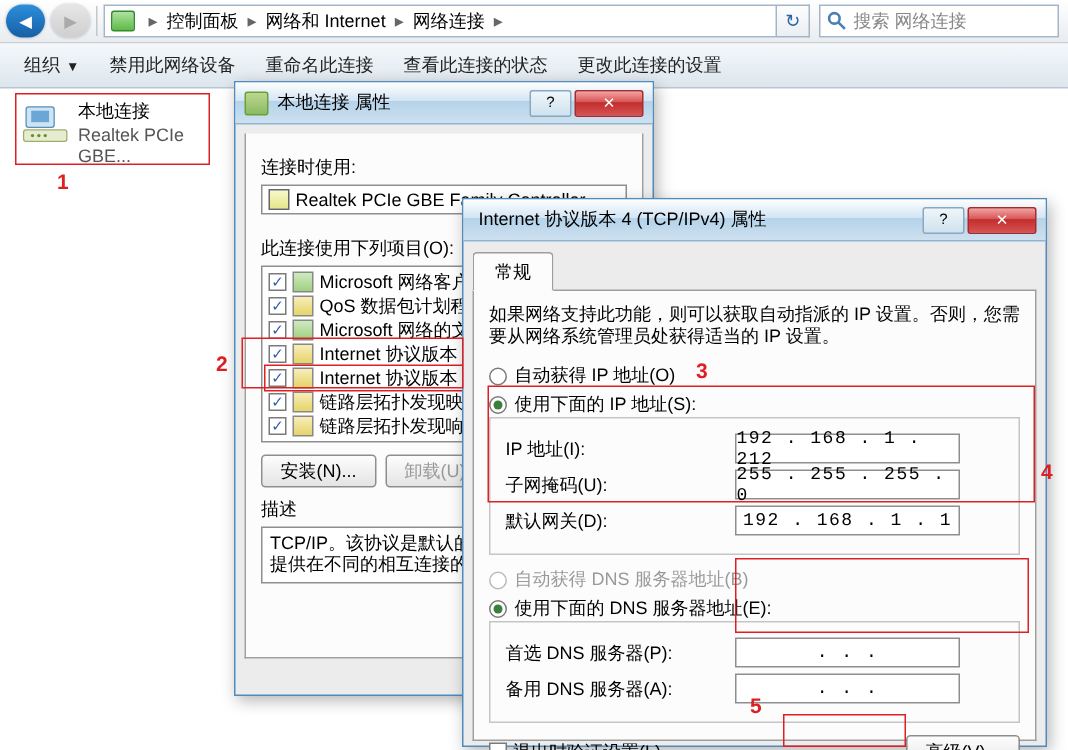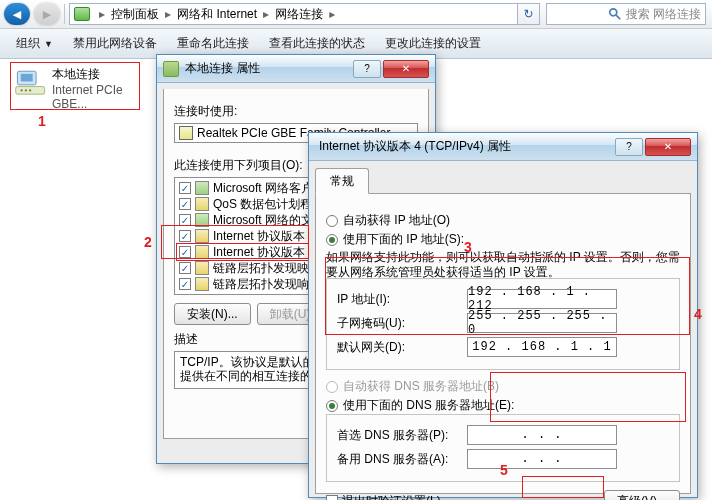--- a/index.html
+++ b/index.html
@@ -7,21 +7,21 @@
 
 
 .explorer-top { position:absolute; top:0; left:0; width:712px; height:29px; background:linear-gradient(#fff,#e8ecf0); border-bottom:1px solid #ccc; display:flex; align-items:center; }
 .nav-btn { width:26px; height:22px; margin-left:4px; border-radius:12px; background:linear-gradient(#2d8edb,#1560a5); color:#fff; display:flex; align-items:center; justify-content:center; font-size:11px; box-shadow:0 0 2px rgba(0,0,0,.3); }
 .nav-btn.disabled { background:linear-gradient(#e6e6e6,#cfcfcf); color:#aaa; }
 .divider-v { width:0; height:20px; border-left:1px solid #c4c8cc; margin:0 4px; }
 .addr-bar { flex:1; height:22px; border:1px solid #a5b5c8; background:#fff; display:flex; align-items:center; padding:0 4px; }
 .crumb-icon { width:16px; height:14px; background:linear-gradient(#aee1a1,#5fba47); border:1px solid #348b2e; border-radius:2px; margin-right:6px; }
 .crumb { padding:0 3px; }
 .crumb-sep { color:#666; padding:0 3px; }
-.search-bar { width:160px; height:22px; border:1px solid #a5b5c8; background:#fff; margin:0 6px; display:flex; align-items:center; padding:0 4px; color:#888;justify-content:flex-end; }
+.search-bar { width:160px; height:22px; border:1px solid #a5b5c8; background:#fff; margin:0 6px; display:flex; align-items:center; padding:0 4px; color:#888; }
 .search-bar .ico { width:14px; height:14px; margin-right:4px; }
 
 .explorer-cmdbar { position:absolute; top:29px; left:0; width:712px; height:30px; background:linear-gradient(#f4f8fb,#dde6ee); border-bottom:1px solid #b7c6d2; display:flex; align-items:center; padding:0 6px; }
 .cmd-item { padding:0 10px; height:24px; display:flex; align-items:center; color:#222; }
 .cmd-item .drop { margin-left:4px; font-size:9px; color:#222; }
 
 .conn-item { position:absolute; top:62px; left:10px; width:130px; height:48px; border:1px solid #de1f24; padding:3px; display:flex; }
 .conn-icon { width:36px; height:36px; margin-right:4px; display:flex; align-items:center; justify-content:center; }
 .conn-icon svg { width:34px; height:30px; }
 
@@ -57,21 +57,21 @@
 
 .group-label { margin: 6px 0 3px; }
 .desc-box { border:1px solid #8e8e8e; background:#fff; height:38px; padding:3px 5px; line-height:14px; }
 
 
 .radio { width:12px; height:12px; border:1px solid #7a7a7a; border-radius:50%; margin-right:5px; display:inline-flex; align-items:center; justify-content:center; background:#fff; }
 .radio.on::after { content:""; width:6px; height:6px; background:#3a7f3a; border-radius:50%; }
 .radio.off.disabled { border-color:#bbb; }
 .group-frame { border:1px solid #c5c5c5; padding:6px 10px 8px; margin-top:4px; }
 .ip-input { border:1px solid #8e8e8e; background:#fff; width:150px; height:20px; display:flex; align-items:center; justify-content:center; font-family:Liberation Mono, monospace; letter-spacing:1px; }
-.iprow { display:flex; align-items:center; margin:4px 0; }
+.iprow { display:flex; align-items:center; margin:4px 0;gap:23px; }
 .iprow label { width:130px; }
 
 .redbox { position:absolute; border:1px solid #de1f24; pointer-events:none; }
 </style>
 </head>
 <body>
 
 <div class="explorer-top">
   <div class="nav-btn">◀</div>
   <div class="nav-btn disabled">▶</div>
@@ -113,21 +113,21 @@
         <rect x="4" y="2" width="22" height="16" rx="2" fill="#cfe4f2" stroke="#5a8dbb"></rect>
         <rect x="8" y="5" width="14" height="9" fill="#6aa7d6"></rect>
         <rect x="2" y="20" width="34" height="9" rx="2" fill="#e6ecd0" stroke="#9fae6b"></rect>
         <circle cx="9" cy="24.5" r="1.3" fill="#6b8a2e"></circle>
         <circle cx="14" cy="24.5" r="1.3" fill="#6b8a2e"></circle>
         <circle cx="19" cy="24.5" r="1.3" fill="#6b8a2e"></circle>
       </svg>
   </div>
   <div>
     <div style="font-weight:normal">本地连接</div>
-    <div style="color:#555">Internet PCIe GBE...</div>
+    <div style="color:#555">Realtek PCIe GBE...</div>
   </div>
 </div>
 
 <span class="annot" style="top:113px;left:38px">1</span>
 <span class="annot" style="top:234px;left:144px">2</span>
 
 <div class="dlg" style="top:54px;left:156px;width:280px;height:410px">
   <div class="dlg-title">
     <div class="ico"></div>
     <div class="ttl">本地连接 属性</div>
@@ -196,32 +196,32 @@
   <div class="dlg-title">
     <div class="ttl" style="padding-left:4px">Internet 协议版本 4 (TCP/IPv4) 属性</div>
     <div class="win-btn">?</div>
     <div class="win-btn close">✕</div>
   </div>
   <div class="dlg-body">
     <div class="tabstrip">
         <div class="tab active">常规</div>
       </div>
     <div class="tab-panel" style="height:300px;position:relative">
+      <div style="line-height:15px">如果网络支持此功能，则可以获取自动指派的 IP 设置。否则，您需要从网络系统管理员处获得适当的 IP 设置。</div>
+
       <div style="margin-top:10px">
         <label class="field-row">
             <span class="radio"></span>
             <span>自动获得 IP 地址(O)</span>
           </label>
         <label class="field-row">
             <span class="radio on"></span>
             <span>使用下面的 IP 地址(S):</span>
           </label>
       </div>
-
-      <div style="line-height:15px">如果网络支持此功能，则可以获取自动指派的 IP 设置。否则，您需要从网络系统管理员处获得适当的 IP 设置。</div>
       <div class="group-frame" style="margin-top:-2px">
         <div class="iprow">
             <label>IP 地址(I):</label>
             <div class="ip-input">192 . 168 .  1  . 212</div>
           </div>
         <div class="iprow">
             <label>子网掩码(U):</label>
             <div class="ip-input">255 . 255 . 255 .  0 </div>
           </div>
         <div class="iprow">

